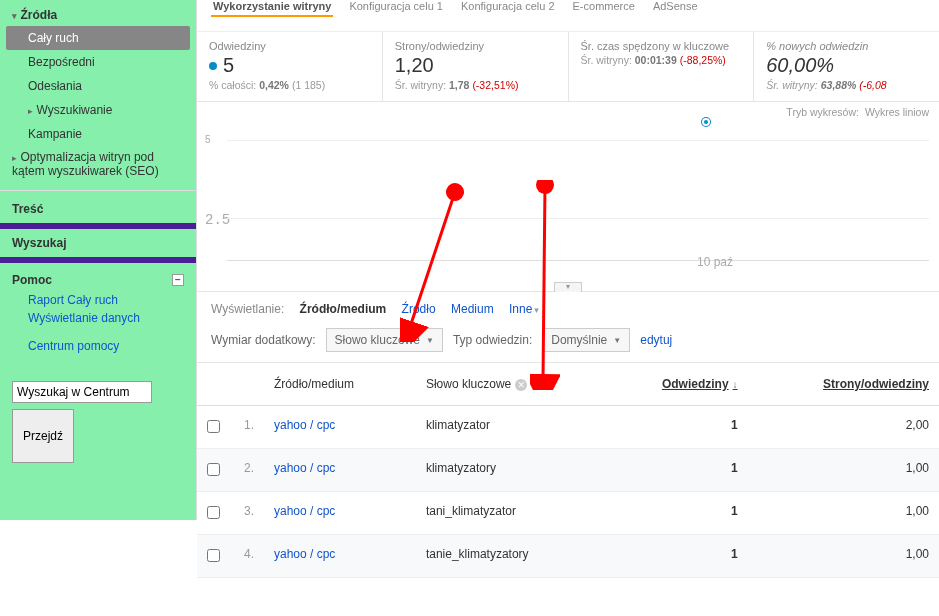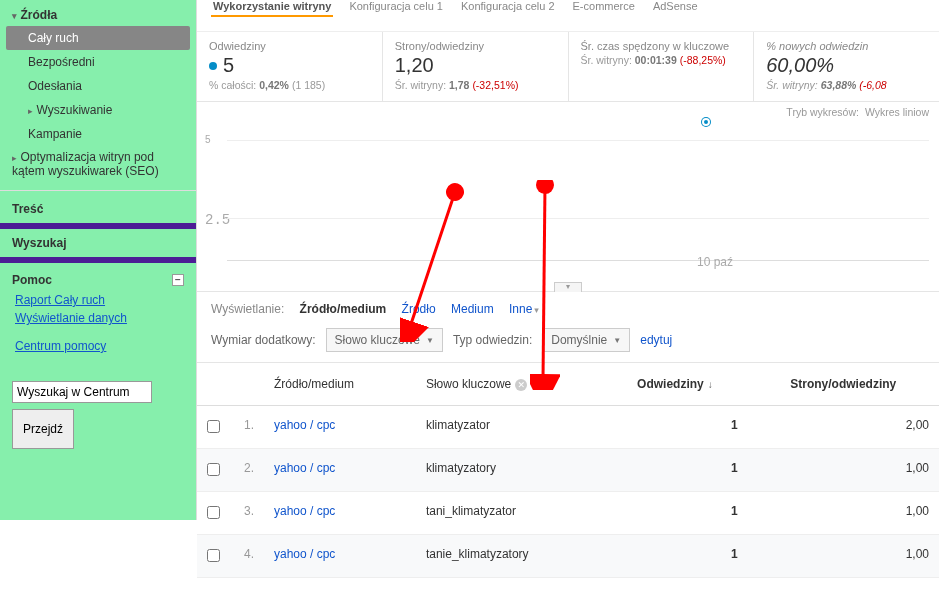--- a/index.html
+++ b/index.html
@@ -10,24 +10,24 @@
 .nav-group { padding: 4px 0; }
 .nav-expand { padding: 4px 12px; color: #333; cursor: pointer; font-weight: bold; }
 .nav-expand::before { content: "▸"; font-size: 9px; margin-right: 4px; color: #666; }
 .nav-expand.open::before { content: "▾"; }
 .nav-item { padding: 5px 12px 5px 28px; color: #333; cursor: pointer; }
 .nav-item.active { background: #868686; color: #fff; border-radius: 2px; margin: 0 6px; padding-left: 22px; }
 .nav-sep { border-top: 1px solid #ddd; margin: 4px 0; }
 .nav-row { padding: 7px 12px; color: #333; cursor: pointer; font-weight: bold; border-bottom: 6px solid #4c1d95; }
 .help { padding: 10px 12px; }
 .help-title { font-weight: bold; margin-bottom: 6px; display: flex; justify-content: space-between; align-items: center; }
-.help a { display: block; margin: 4px 3px; text-decoration: underline; }
+.help a { display: block; margin: 4px 16px; }
 .help-search { margin-top: 28px; }
 .help-search input { width: 140px; padding: 3px 4px; border: 1px solid #999; font-size: 12px; }
-.help-search button { margin-top: 6px; padding: 12px 10px; border: 1px solid #999; background: #eee; cursor: pointer; font-size: 12px; }
+.help-search button { margin-top: 6px; padding: 19px 10px; border: 1px solid #999; background: #eee; cursor: pointer; font-size: 12px; }
 
 .main { position: absolute; left: 197px; top: 0; right: 0; height: 616px; overflow: hidden; }
 
 .top-tabs { display: flex; gap: 14px; padding: 0 14px; color: #888; font-size: 11px; border-bottom: 1px solid #eee; height: 32px; align-items: flex-start; }
 .top-tab { padding: 0 2px 3px; cursor: pointer; white-space: nowrap; }
 .top-tab.active { color: #555; font-weight: bold; border-bottom: 2px solid #f90; }
 
 .metrics { display: flex; border-bottom: 1px solid #e5e5e5; }
 .metric { flex: 1; padding: 8px 12px 10px; border-right: 1px solid #e5e5e5; }
 .metric:last-child { border-right: none; font-style: italic; }
@@ -58,21 +58,21 @@
 
 .filter-row { display: flex; align-items: center; gap: 10px; padding: 6px 14px 10px; border-bottom: 1px solid #e5e5e5; background: #fff; color: #666; font-size: 12px; }
 .dd { border: 1px solid #ccc; background: #f7f7f7; padding: 4px 8px; cursor: pointer; display: inline-flex; align-items: center; gap: 6px; }
 .dd .caret { font-size: 8px; color: #777; }
 .adv-box { flex: 1; border: 1px solid #ccc; background: #fff; padding: 4px 8px; display: flex; align-items: center; justify-content: space-between; }
 .adv-x { width: 18px; height: 18px; border: 1px solid #ccc; background: #eee; text-align: center; line-height: 16px; cursor: pointer; font-weight: bold; color: #555; }
 .edit-link { color: #1155cc; cursor: pointer; }
 
 .data-table { width: 100%; border-collapse: collapse; }
 .data-table th { text-align: left; padding: 14px 10px; color: #333; font-weight: normal; border-bottom: 1px solid #ddd; font-size: 12px; }
-.data-table th.num { text-align: center; font-weight: bold; }
+.data-table th.num { text-align: right; font-weight: bold; text-decoration: underline; }
 .data-table th .close-pill { display: inline-block; width: 12px; height: 12px; border-radius: 50%; background: #ccc; color: #fff; font-size: 9px; text-align: center; line-height: 12px; margin-left: 4px; cursor: pointer; }
 .data-table td { padding: 12px 10px; border-bottom: 1px solid #eee; vertical-align: top; font-size: 12px; }
 .data-table tr.row td { background: #fff; }
 .data-table tr.row.alt td { background: #f8f9fa; }
 .rownum { text-align: right; color: #999; width: 34px; padding-top: 18px; }
 .chk { width: 24px; }
 .chk input { margin-top: 2px; }
 .num { text-align: right; }
 .sort-arr { font-size: 10px; color: #666; margin-left: 4px; }
 

